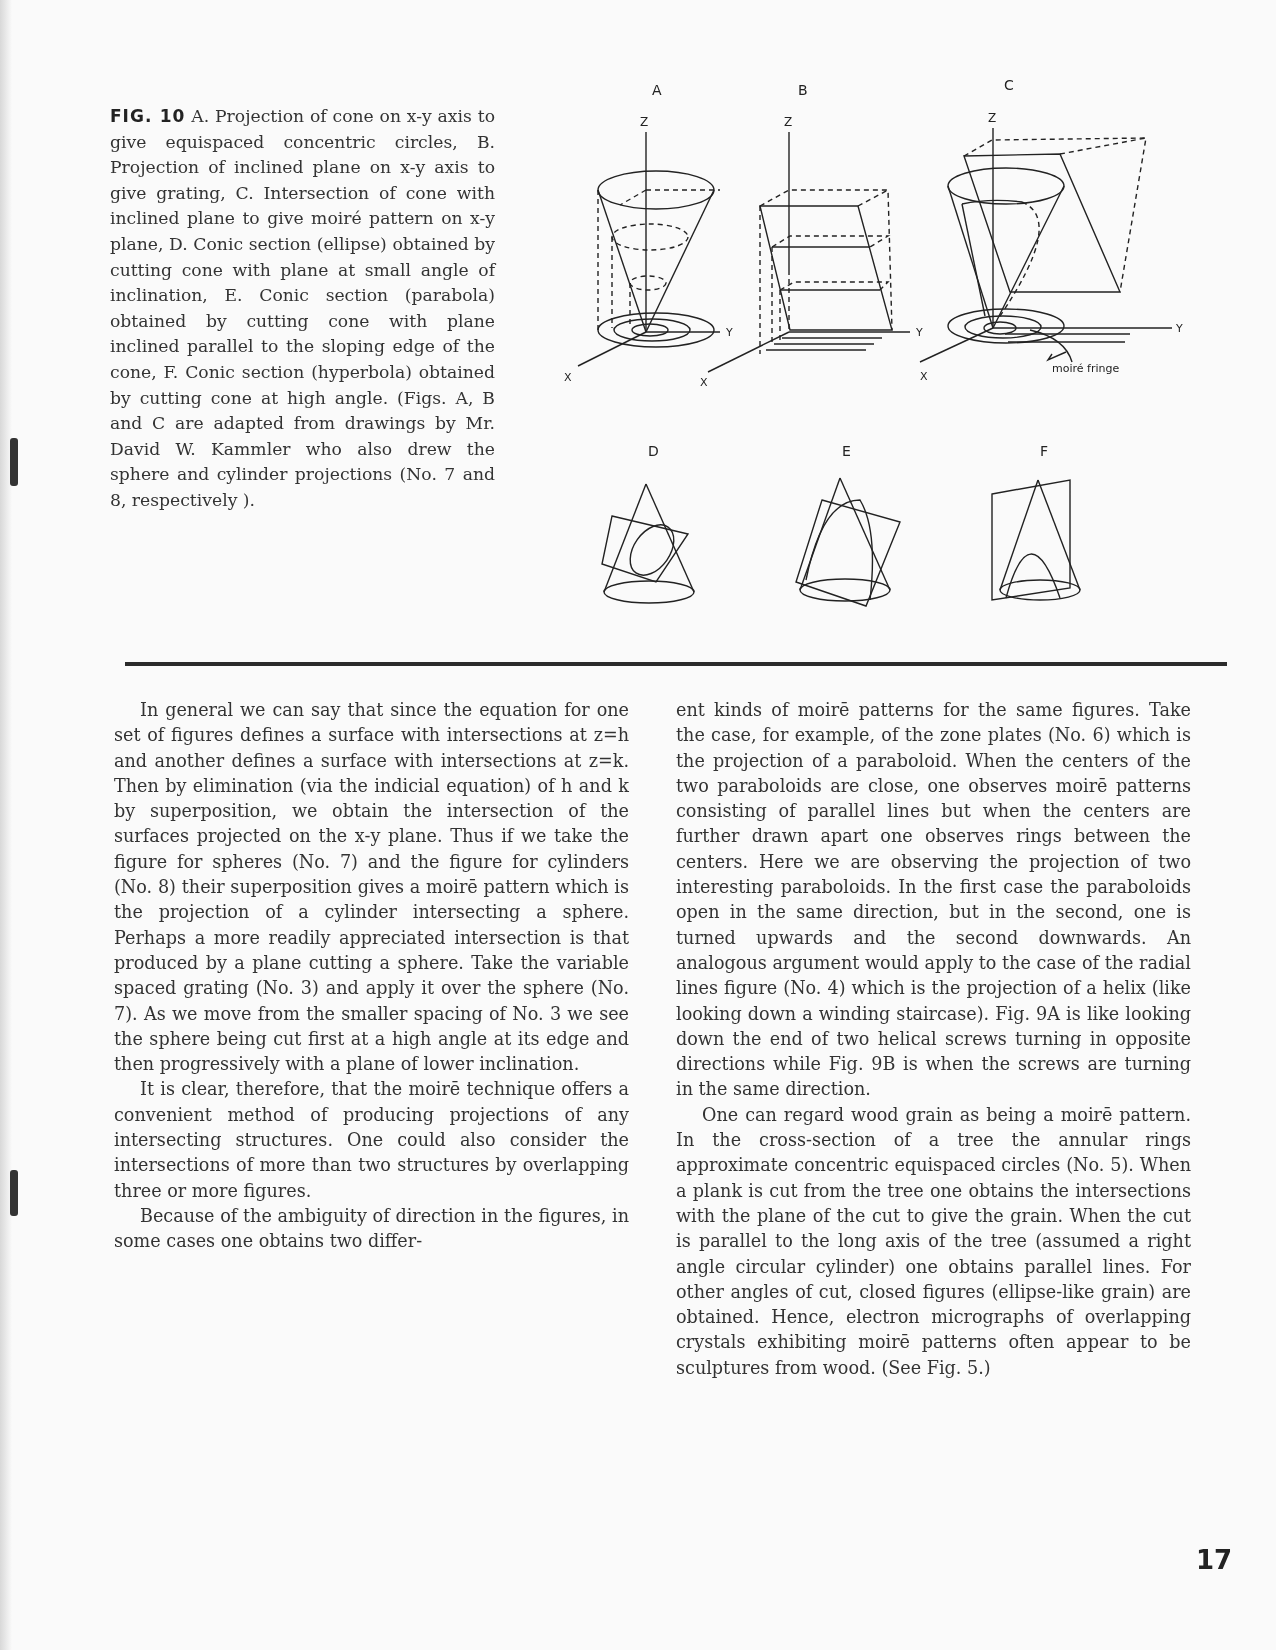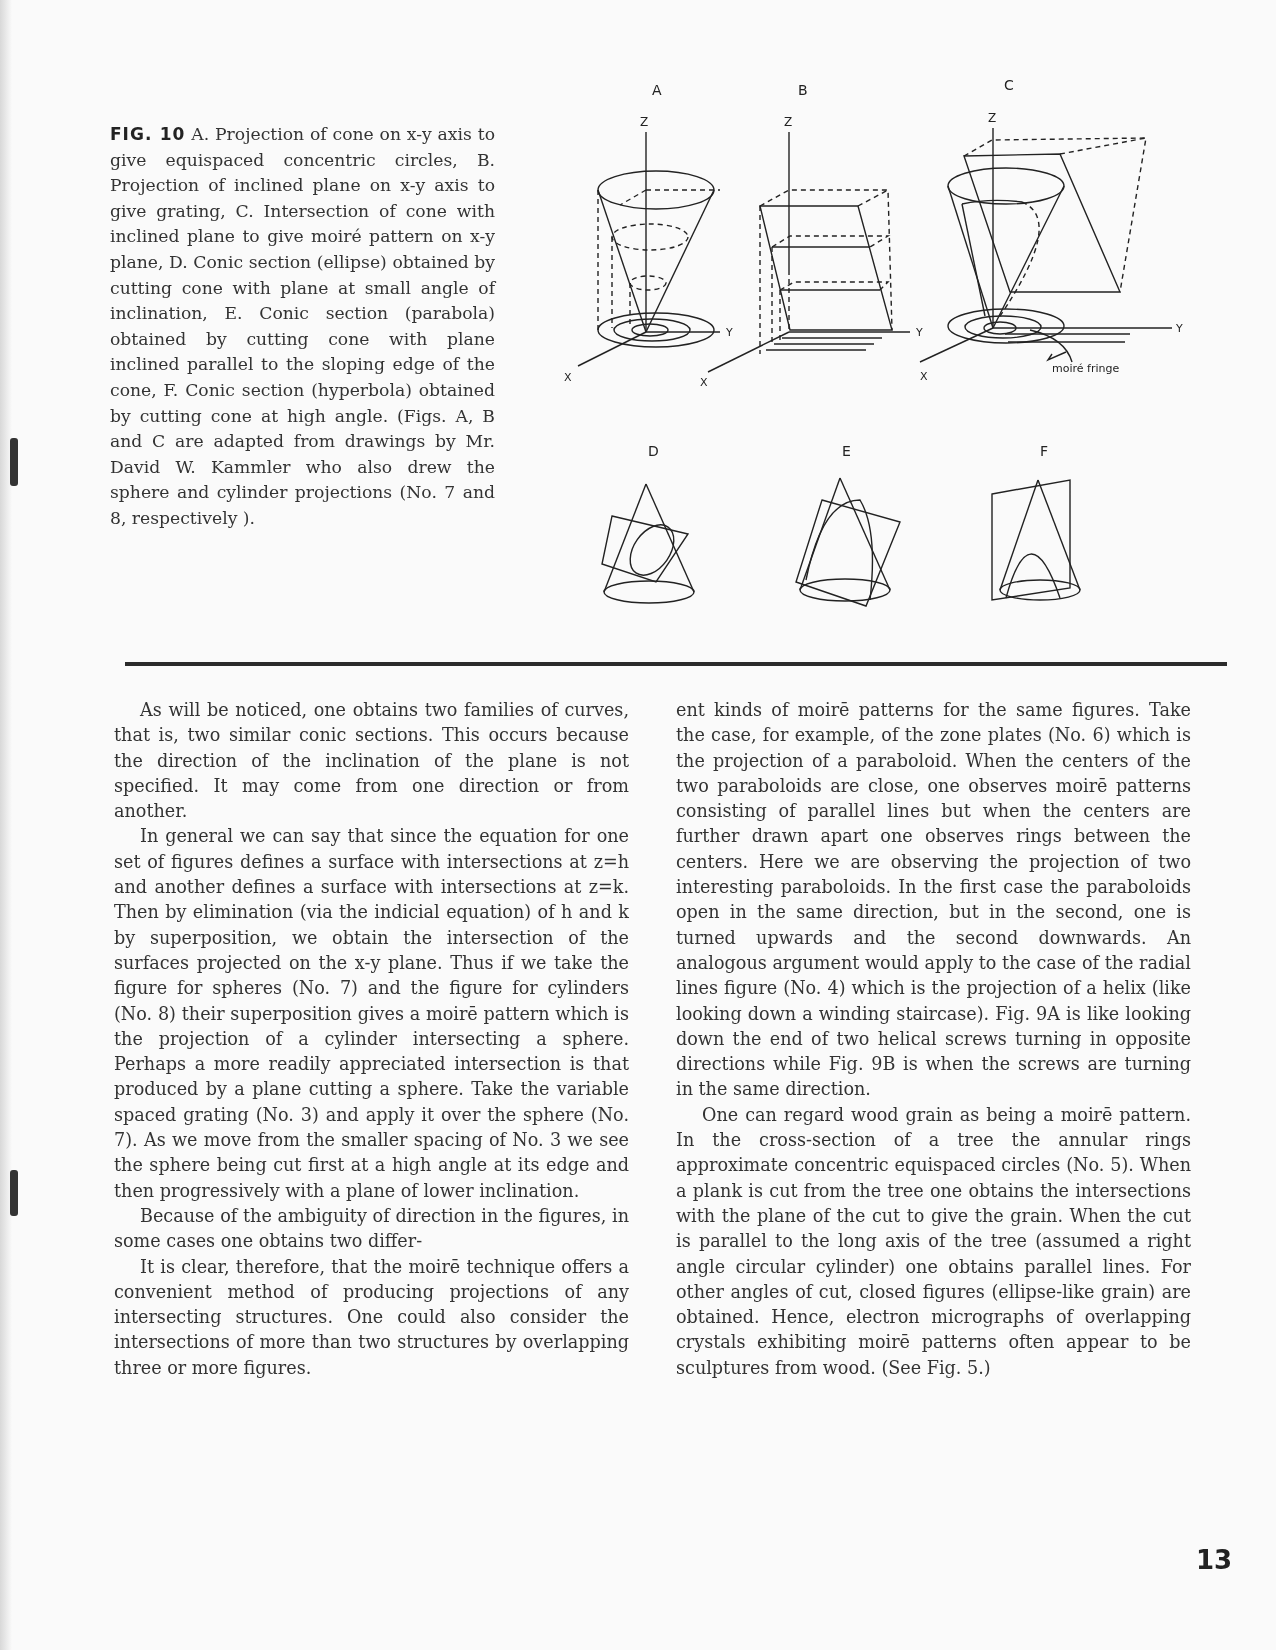--- a/index.html
+++ b/index.html
@@ -6,21 +6,21 @@
   body {
     width:1276px; height:1650px; position:relative; overflow:hidden;
     background:#fafafa;
     font-family:"DejaVu Serif", serif;
     color:#2a2a2a;
   }
   .page-shadow-left { position:absolute; left:0; top:0; width:12px; height:1650px;
     background:linear-gradient(to right,#d8d8d8,#fafafa); }
   .binder-mark { position:absolute; left:10px; width:8px; background:#333; border-radius:3px; }
   .caption {
-    position:absolute; left:110px; top:122px; width:385px;
+    position:absolute; left:110px; top:104px; width:385px;
     font-size:17.2px; line-height:25.6px; text-align:justify;
     font-family:"DejaVu Serif", serif; color:#333;
   }
   .caption .fig-label { font-family:"DejaVu Sans", sans-serif; font-weight:bold; font-size:17px; letter-spacing:1px; margin-right:6px; color:#222; }
   .figure-svg { position:absolute; left:560px; top:70px; }
   .rule { position:absolute; left:125px; top:662px; width:1102px; height:4px; background:#2b2b2b; }
   .col {
     position:absolute; top:698px; width:515px;
     font-size:17.6px; line-height:25.3px; text-align:justify;
     color:#333;
@@ -132,24 +132,23 @@
   <line x1="478" y1="410" x2="440" y2="520"></line>
   <line x1="478" y1="410" x2="520" y2="520"></line>
   <ellipse cx="480" cy="520" rx="40" ry="10"></ellipse>
   <polygon points="432,424 510,410 510,518 432,530"></polygon>
   <path d="M 446,528 Q 470,440 500,528"></path>
 </svg>
 
 <div class="rule"></div>
 
 <div class="col col-left">
-  <p>As will be noticed, one obtains two families of curves, that is, two similar conic sections. This occurs because the direction of the inclination of the plane is not specified. It may come from one direction or from another.</p>
   <p><span>In general we can say that since the equation for one set of figures defines a surface with intersections at z=h and another defines a surface with intersections at z=k. Then by elimination (</span><span class="u">via</span><span> the indicial equation) of h and k by superposition, we obtain the intersection of the surfaces projected on the x-y plane. Thus if we take the figure for spheres (No. 7) and the figure for cylinders (No. 8) their superposition gives a moirē pattern which is the projection of a cylinder intersecting a sphere. Perhaps a more readily appreciated intersection is that produced by a plane cutting a sphere. Take the variable spaced grating (No. 3) and apply it over the sphere (No. 7). As we move from the smaller spacing of No. 3 we see the sphere being cut first at a high angle at its edge and then progressively with a plane of lower inclination.</span></p>
+  <p>It is clear, therefore, that the moirē technique offers a convenient method of producing projections of any intersecting structures. One could also consider the intersections of more than two structures by overlapping three or more figures.</p>
   <p>Because of the ambiguity of direction in the figures, in some cases one obtains two differ-</p>
-  <p>It is clear, therefore, that the moirē technique offers a convenient method of producing projections of any intersecting structures. One could also consider the intersections of more than two structures by overlapping three or more figures.</p>
 </div>
 
 <div class="col col-right">
   <p class="noindent">ent kinds of moirē patterns for the same figures. Take the case, for example, of the zone plates (No. 6) which is the projection of a paraboloid. When the centers of the two paraboloids are close, one observes moirē patterns consisting of parallel lines but when the centers are further drawn apart one observes rings between the centers. Here we are observing the projection of two interesting paraboloids. In the first case the paraboloids open in the same direction, but in the second, one is turned upwards and the second downwards. An analogous argument would apply to the case of the radial lines figure (No. 4) which is the projection of a helix (like looking down a winding staircase). Fig. 9A is like looking down the end of two helical screws turning in opposite directions while Fig. 9B is when the screws are turning in the same direction.</p>
   <p>One can regard wood grain as being a moirē pattern. In the cross-section of a tree the annular rings approximate concentric equispaced circles (No. 5). When a plank is cut from the tree one obtains the intersections with the plane of the cut to give the grain. When the cut is parallel to the long axis of the tree (assumed a right angle circular cylinder) one obtains parallel lines. For other angles of cut, closed figures (ellipse-like grain) are obtained. Hence, electron micrographs of overlapping crystals exhibiting moirē patterns often appear to be sculptures from wood. (See Fig. 5.)</p>
 </div>
 
-<div class="page-number">13</div>
+<div class="page-number">17</div>
 
 </body></html>

